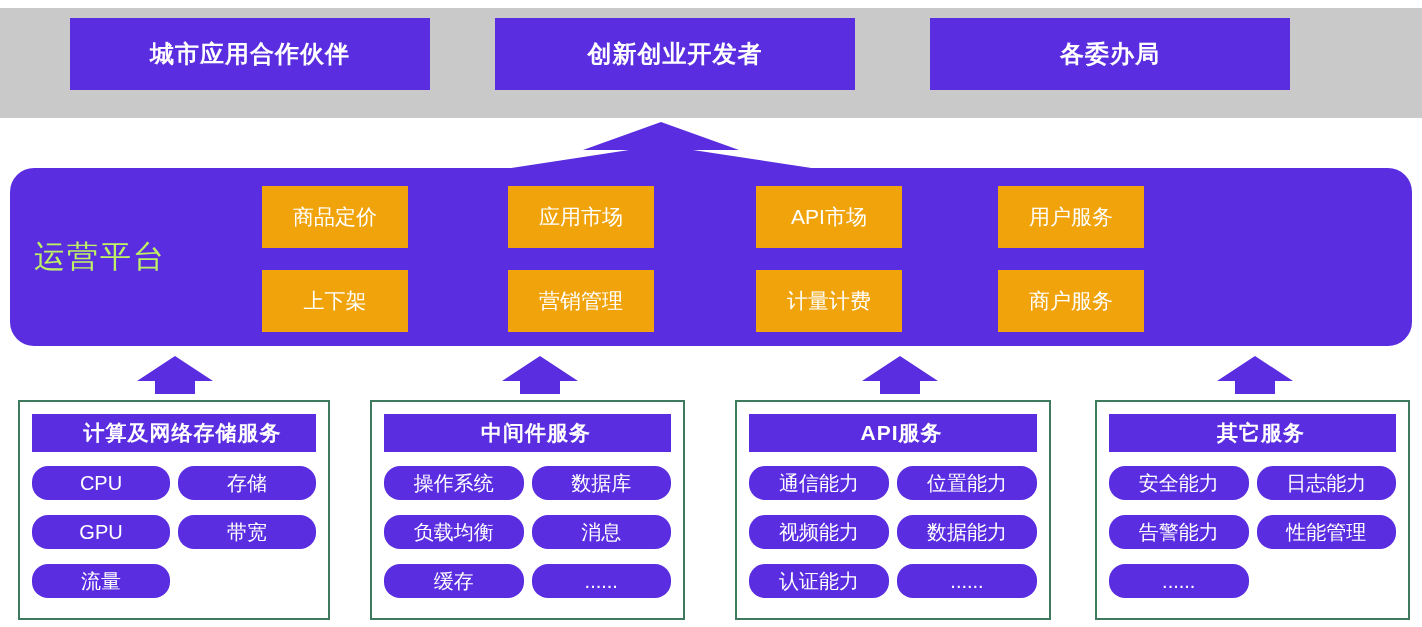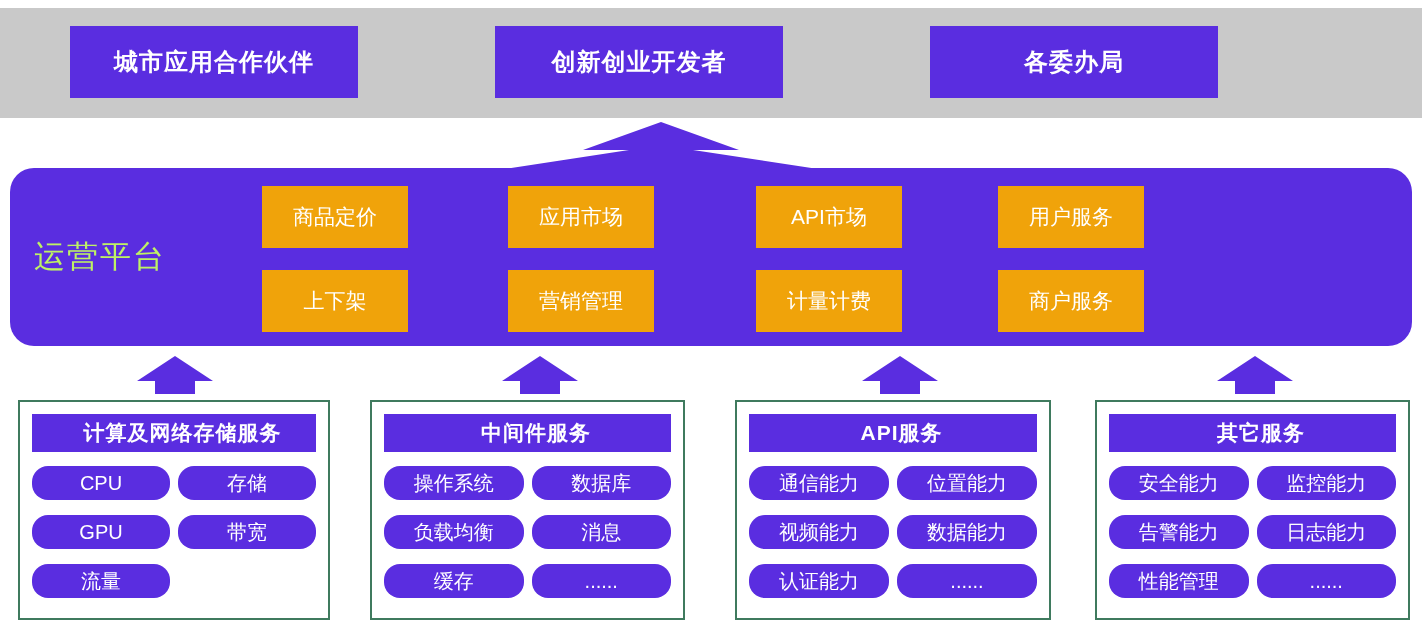--- a/index.html
+++ b/index.html
@@ -11,21 +11,21 @@
   *{margin:0;padding:0;box-sizing:border-box;}
   body{
     width:1422px;height:627px;background:#fff;
     font-family:"Liberation Sans","DejaVu Sans",sans-serif;
   }
   .canvas{position:relative;width:1422px;height:627px;background:#fff;overflow:hidden;}
 
   .gray-band{position:absolute;left:0;top:8px;width:1422px;height:110px;background:var(--gray);}
 
   .top-box{
-    position:absolute;top:26px;width:288px;height:72px;background:var(--purple);
+    position:absolute;top:18px;width:360px;height:72px;background:var(--purple);
     display:flex;align-items:center;justify-content:center;
   }
   .top-box-label{color:#fff;font-size:24px;font-weight:bold;letter-spacing:1px;}
 
   .arrow{position:absolute;color:var(--purple);}
 
   .platform{
     position:absolute;left:10px;top:168px;width:1402px;height:178px;
     background:var(--purple);border-radius:24px;
   }
@@ -133,21 +133,20 @@
       <div class="cell">数据能力</div>
       <div class="cell">认证能力</div>
       <div class="cell">......</div>
     </div>
   </div>
 
   <div class="panel" style="left:1095px;width:315px">
     <div class="panel-title">其它服务</div>
     <div class="panel-grid">
       <div class="cell">安全能力</div>
-      <div class="cell">监控能力</div>
+      <div class="cell">日志能力</div>
       <div class="cell">告警能力</div>
-      <div class="cell">日志能力</div>
       <div class="cell">性能管理</div>
       <div class="cell">......</div>
     </div>
   </div>
 
 </div>
 
 </body></html>

